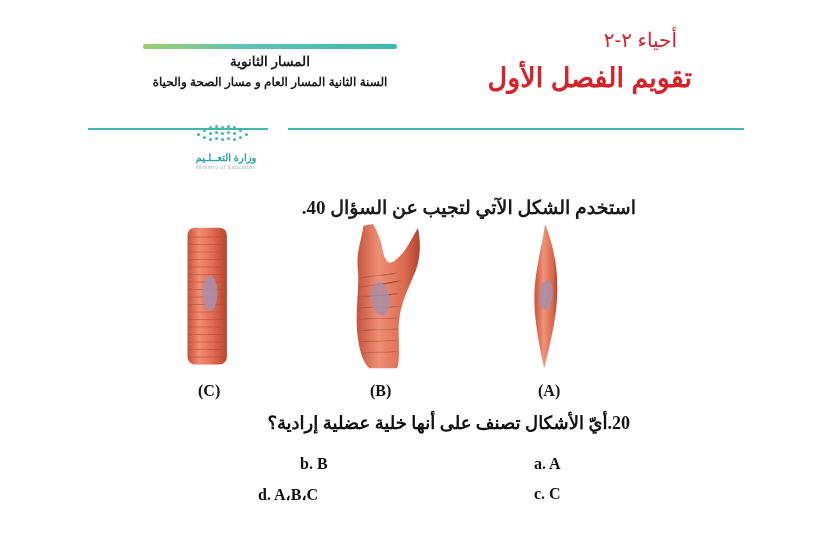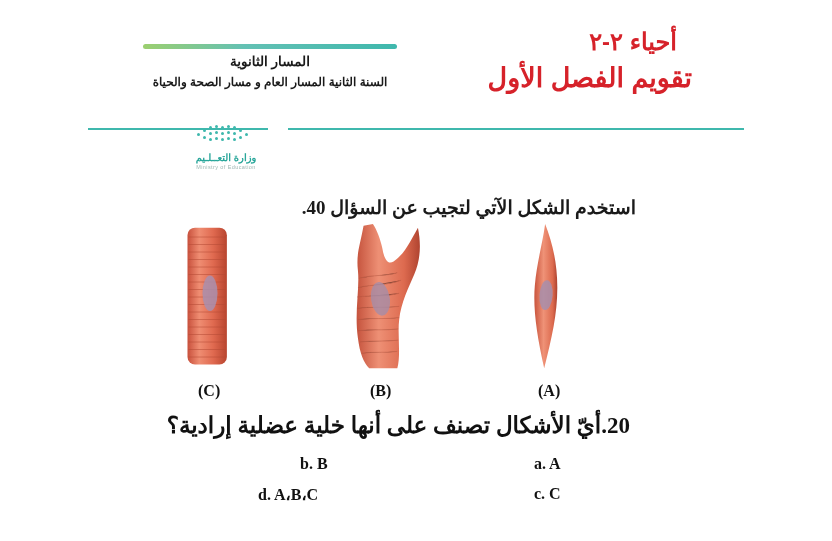--- a/index.html
+++ b/index.html
@@ -48,22 +48,22 @@
     font-weight: bold;
     color: #1a1a1a;
     margin-top: 4px;
     line-height: 1.25;
   }
 
   .title-top {
     position: absolute;
     right: 155px;
     top: 28px;
-    font-size: 24px;
-    font-weight: bold;
+    font-size: 20px;
+    font-weight: normal;
     color: #d6222a;
     direction: rtl;
     letter-spacing: 0.5px;
   }
   .title-main {
     position: absolute;
     right: 140px;
     top: 62px;
     font-size: 27px;
     font-weight: bold;
@@ -141,21 +141,21 @@
     font-size: 16px;
     font-weight: bold;
     color: #111;
     font-family: "Liberation Serif", serif;
   }
 
   .question {
     position: absolute;
     right: 202px;
     top: 412px;
-    font-size: 23px;
+    font-size: 18px;
     color: #111;
     direction: rtl;
     font-family: "Liberation Serif", serif;
     font-weight: bold;
   }
 
   .choice {
     position: absolute;
     font-size: 16px;
     color: #111;

